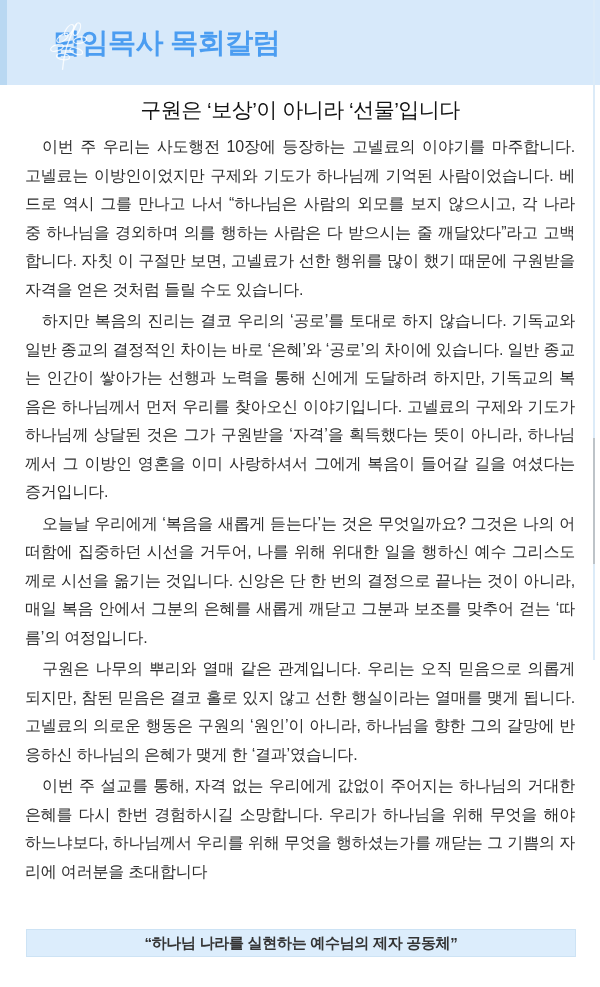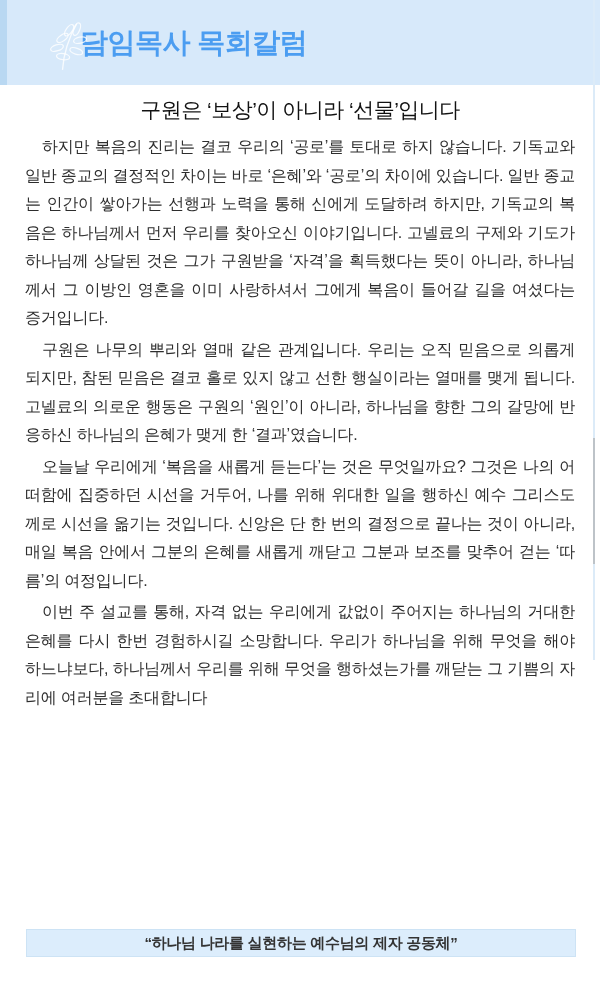--- a/index.html
+++ b/index.html
@@ -31,21 +31,21 @@
     display:flex;align-items:center;
   }
   .header-stripe{
     position:absolute;left:0;top:0;width:7px;height:85px;
     background:var(--c-header-stripe);
   }
   .leaf-icon{
     position:absolute;left:46px;top:3px;width:44px;height:82px;
   }
   .header-title{
-    margin-left:80px;
+    margin-left:53px;
     font-size:28px;font-weight:800;
     color:var(--c-header-title);
     letter-spacing:-0.5px;
   }
   .article{
     padding:0 25px;
   }
   .article-title{
     margin:11px 0 9px;
     text-align:center;
@@ -98,23 +98,24 @@
     <ellipse cx="20" cy="52" rx="12" ry="5.5" transform="rotate(-18 20 52)"></ellipse>
     <ellipse cx="62" cy="38" rx="12" ry="5.5" transform="rotate(-12 62 38)"></ellipse>
     <ellipse cx="55" cy="58" rx="12" ry="5.5" transform="rotate(18 55 58)"></ellipse>
     <ellipse cx="31" cy="68" rx="12" ry="5.5" transform="rotate(8 31 68)"></ellipse>
   </svg>
   <h2 class="header-title">담임목사 목회칼럼</h2>
 </header>
 
 <main class="article">
   <h1 class="article-title">구원은 ‘보상’이 아니라 ‘선물’입니다</h1>
+  <p>이번 주 우리는 사도행전 10장에 등장하는 고넬료의 이야기를 마주합니다. 고넬료는 이방인이었지만 구제와 기도가 하나님께 기억된 사람이었습니다. 베드로 역시 그를 만나고 나서 “하나님은 사람의 외모를 보지 않으시고, 각 나라 중 하나님을 경외하며 의를 행하는 사람은 다 받으시는 줄 깨달았다”라고 고백합니다. 자칫 이 구절만 보면, 고넬료가 선한 행위를 많이 했기 때문에 구원받을 자격을 얻은 것처럼 들릴 수도 있습니다.</p>
   <p>하지만 복음의 진리는 결코 우리의 ‘공로’를 토대로 하지 않습니다. 기독교와 일반 종교의 결정적인 차이는 바로 ‘은혜’와 ‘공로’의 차이에 있습니다. 일반 종교는 인간이 쌓아가는 선행과 노력을 통해 신에게 도달하려 하지만, 기독교의 복음은 하나님께서 먼저 우리를 찾아오신 이야기입니다. 고넬료의 구제와 기도가 하나님께 상달된 것은 그가 구원받을 ‘자격’을 획득했다는 뜻이 아니라, 하나님께서 그 이방인 영혼을 이미 사랑하셔서 그에게 복음이 들어갈 길을 여셨다는 증거입니다.</p>
+  <p>오늘날 우리에게 ‘복음을 새롭게 듣는다’는 것은 무엇일까요? 그것은 나의 어떠함에 집중하던 시선을 거두어, 나를 위해 위대한 일을 행하신 예수 그리스도께로 시선을 옮기는 것입니다. 신앙은 단 한 번의 결정으로 끝나는 것이 아니라, 매일 복음 안에서 그분의 은혜를 새롭게 깨닫고 그분과 보조를 맞추어 걷는 ‘따름’의 여정입니다.</p>
   <p>구원은 나무의 뿌리와 열매 같은 관계입니다. 우리는 오직 믿음으로 의롭게 되지만, 참된 믿음은 결코 홀로 있지 않고 선한 행실이라는 열매를 맺게 됩니다. 고넬료의 의로운 행동은 구원의 ‘원인’이 아니라, 하나님을 향한 그의 갈망에 반응하신 하나님의 은혜가 맺게 한 ‘결과’였습니다.</p>
-  <p>오늘날 우리에게 ‘복음을 새롭게 듣는다’는 것은 무엇일까요? 그것은 나의 어떠함에 집중하던 시선을 거두어, 나를 위해 위대한 일을 행하신 예수 그리스도께로 시선을 옮기는 것입니다. 신앙은 단 한 번의 결정으로 끝나는 것이 아니라, 매일 복음 안에서 그분의 은혜를 새롭게 깨닫고 그분과 보조를 맞추어 걷는 ‘따름’의 여정입니다.</p>
   <p>이번 주 설교를 통해, 자격 없는 우리에게 값없이 주어지는 하나님의 거대한 은혜를 다시 한번 경험하시길 소망합니다. 우리가 하나님을 위해 무엇을 해야 하느냐보다, 하나님께서 우리를 위해 무엇을 행하셨는가를 깨닫는 그 기쁨의 자리에 여러분을 초대합니다</p>
 </main>
 
 <div class="scrollbar-track"></div>
 <div class="scrollbar-thumb"></div>
 
 <footer class="footer-bar">
   <span class="footer-text">“하나님 나라를 실현하는 예수님의 제자 공동체”</span>
 </footer>
 

